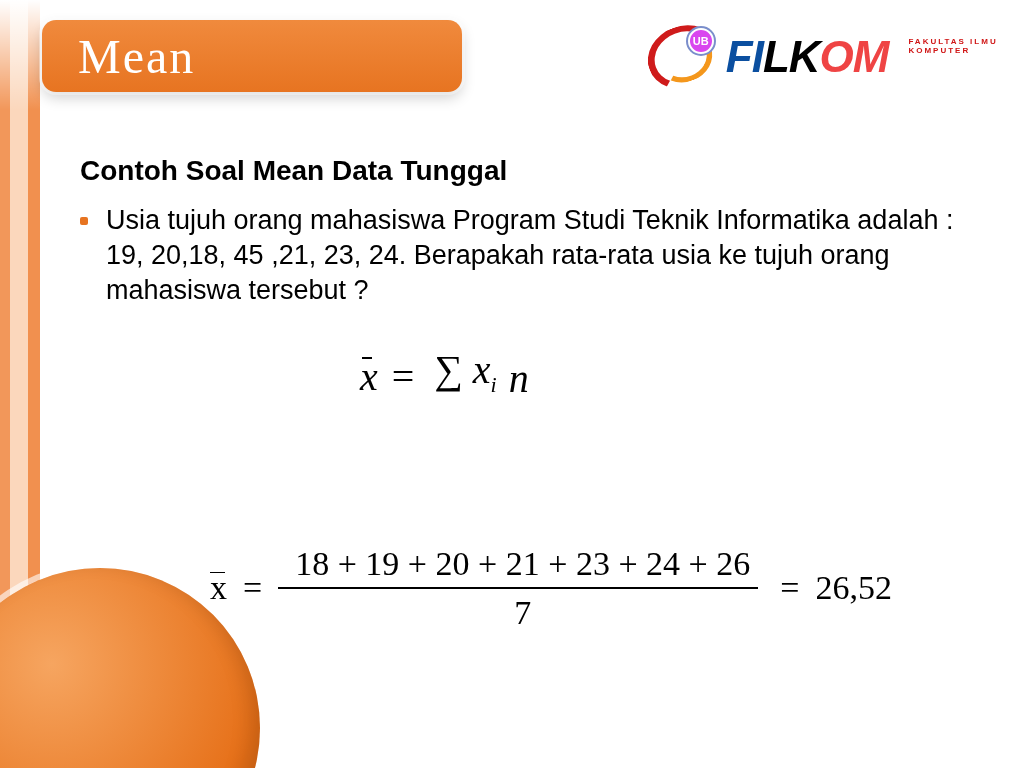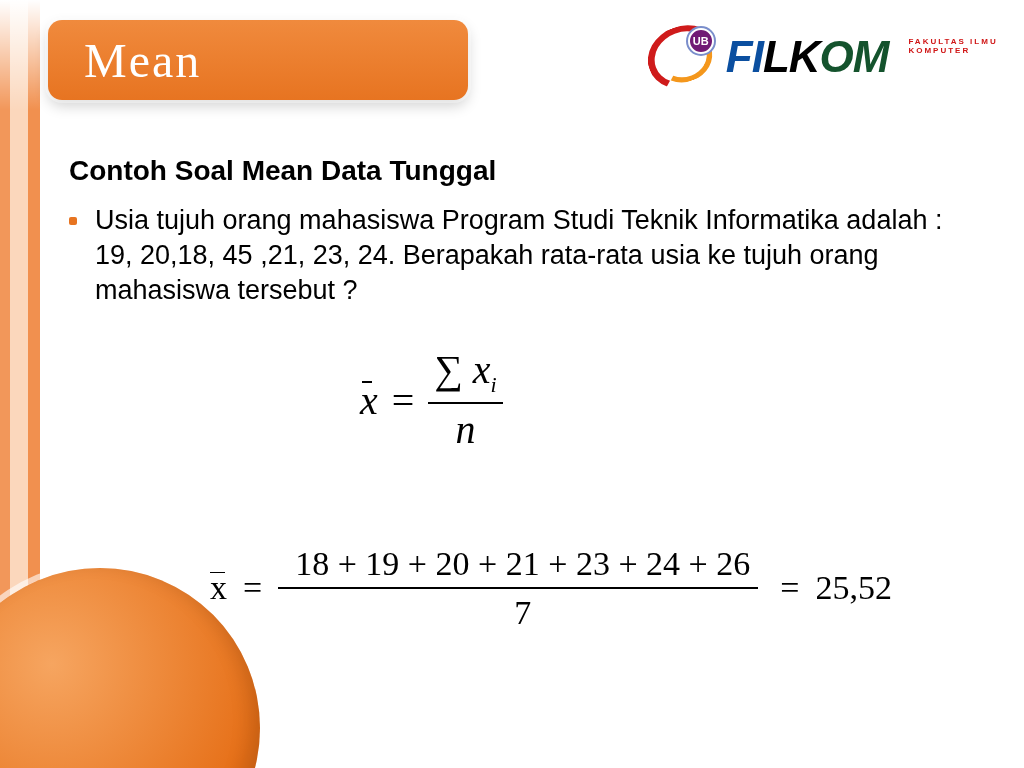--- a/index.html
+++ b/index.html
@@ -19,22 +19,22 @@
     width: 40px;
     background: linear-gradient(to right,
       #f2975a 0 10px,
       #fbd7bc 10px 28px,
       #f1904f 28px 40px);
   }
 
   
   .title-pill {
     position: absolute;
-    left: 48px; top: 20px;
-    width: 420px; height: 80px;
+    left: 42px; top: 20px;
+    width: 420px; height: 72px;
     background: linear-gradient(#f08a3d, #e77421);
     border-radius: 14px;
     box-shadow: 0 0 0 3px rgba(255,255,255,.35), 0 6px 14px rgba(0,0,0,.18);
     display: flex; align-items: center;
     padding-left: 36px;
     color: #fff;
     font-family: "Times New Roman", Times, serif;
     font-size: 48px;
     letter-spacing: 2px;
   }
@@ -62,51 +62,51 @@
     position: absolute; left: 6px; top: 6px; right: 6px; bottom: 6px;
     border: 5px solid #f4971c;
     border-top-color: transparent;
     border-left-color: transparent;
     border-radius: 50%;
     transform: rotate(-20deg) scaleX(1.1);
   }
   .logo-mark .ub {
     position: absolute; right: 2px; top: 2px;
     width: 26px; height: 26px; border-radius: 50%;
-    background: #701a75; color: #fff;
+    background: #d946ef; color: #fff;
     font-size: 11px; font-weight: 700;
     display: flex; align-items: center; justify-content: center;
     border: 2px solid #fff;
     box-shadow: 0 0 0 2px #7a8ecb;
   }
   .logo-text { display: flex; flex-direction: row; align-items: flex-start; }
   .logo-word {
     font-family: Arial Black, Arial, sans-serif;
     font-style: italic;
     font-weight: 900;
     font-size: 44px;
     letter-spacing: -1px;
     line-height: 0.9;
     display: flex; gap: 0;
   }
   .logo-word .fi  { color: #0b4fa0; }
   .logo-word .lk  { color: #000000; }
-  .logo-word .om  { color: #14532d; }
+  .logo-word .om  { color: #ef4444; }
   .logo-sub {
     font-size: 8px;
     letter-spacing: 2px;
     color: #d01616;
     font-weight: 700;
     margin-left: 20px;
   }
 
   
   .content {
     position: absolute;
-    left: 69px; right: 40px; top: 155px;
+    left: 80px; right: 40px; top: 155px;
     color: #000;
   }
   .subheading {
     font-size: 28px;
     font-weight: 700;
     margin-bottom: 16px;
   }
   .bullet-row { display: flex; gap: 18px; }
   .bullet {
     width: 8px; height: 8px; background: #e77421;
@@ -128,21 +128,21 @@
     display: flex; align-items: center; gap: 14px;
   }
   .xbar { position: relative; display: inline-block; }
   .xbar::before {
     content: ""; position: absolute;
     top: 4px; left: 2px; right: 6px;
     height: 2px; background: #000;
   }
   .eq { font-style: normal; }
   .frac {
-    display: inline-flex; flex-direction: column;
+    display: inline-flex; flex-direction: row;
     align-items: center; line-height: 1;
   }
   .frac .num { padding: 0 6px 6px; }
   .frac .den { padding: 6px 6px 0; }
   .frac .bar { width: 100%; height: 2px; background: #000; }
   .sigma { font-style: normal; font-size: 40px; }
   .sub { font-size: 22px; vertical-align: sub; }
 
   .formula2 {
     position: absolute;
@@ -238,17 +238,17 @@
 
 <div class="formula2">
   <span class="xbar2">x</span>
   <span>=</span>
   <span class="frac2">
     <span class="num2">18 + 19 + 20 + 21 + 23 + 24 + 26</span>
     <span class="bar"></span>
     <span class="den2">7</span>
   </span>
   <span class="result">=</span>
-  <span>25,52</span>
+  <span>26,52</span>
 </div>
 
 <div class="circle-rim"></div>
 <div class="circle"></div>
 
 </body></html>

